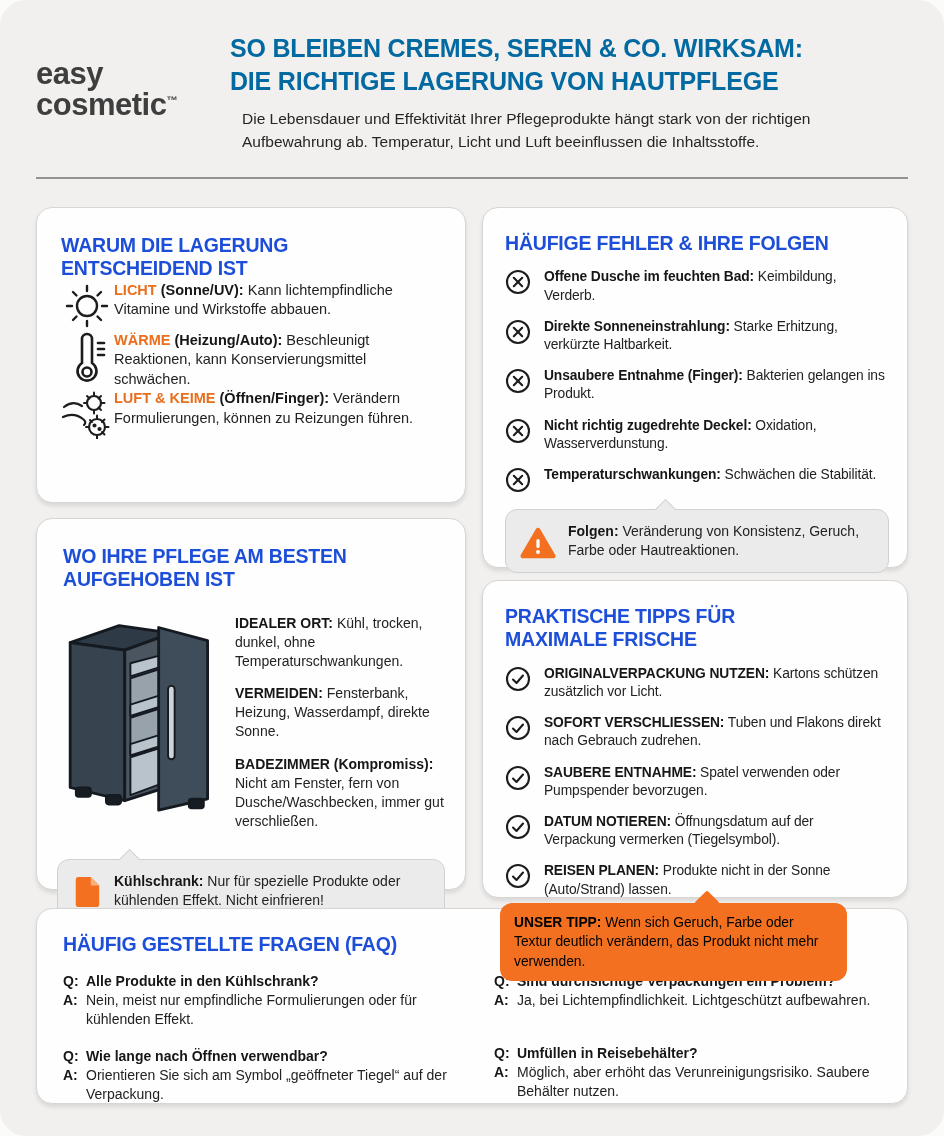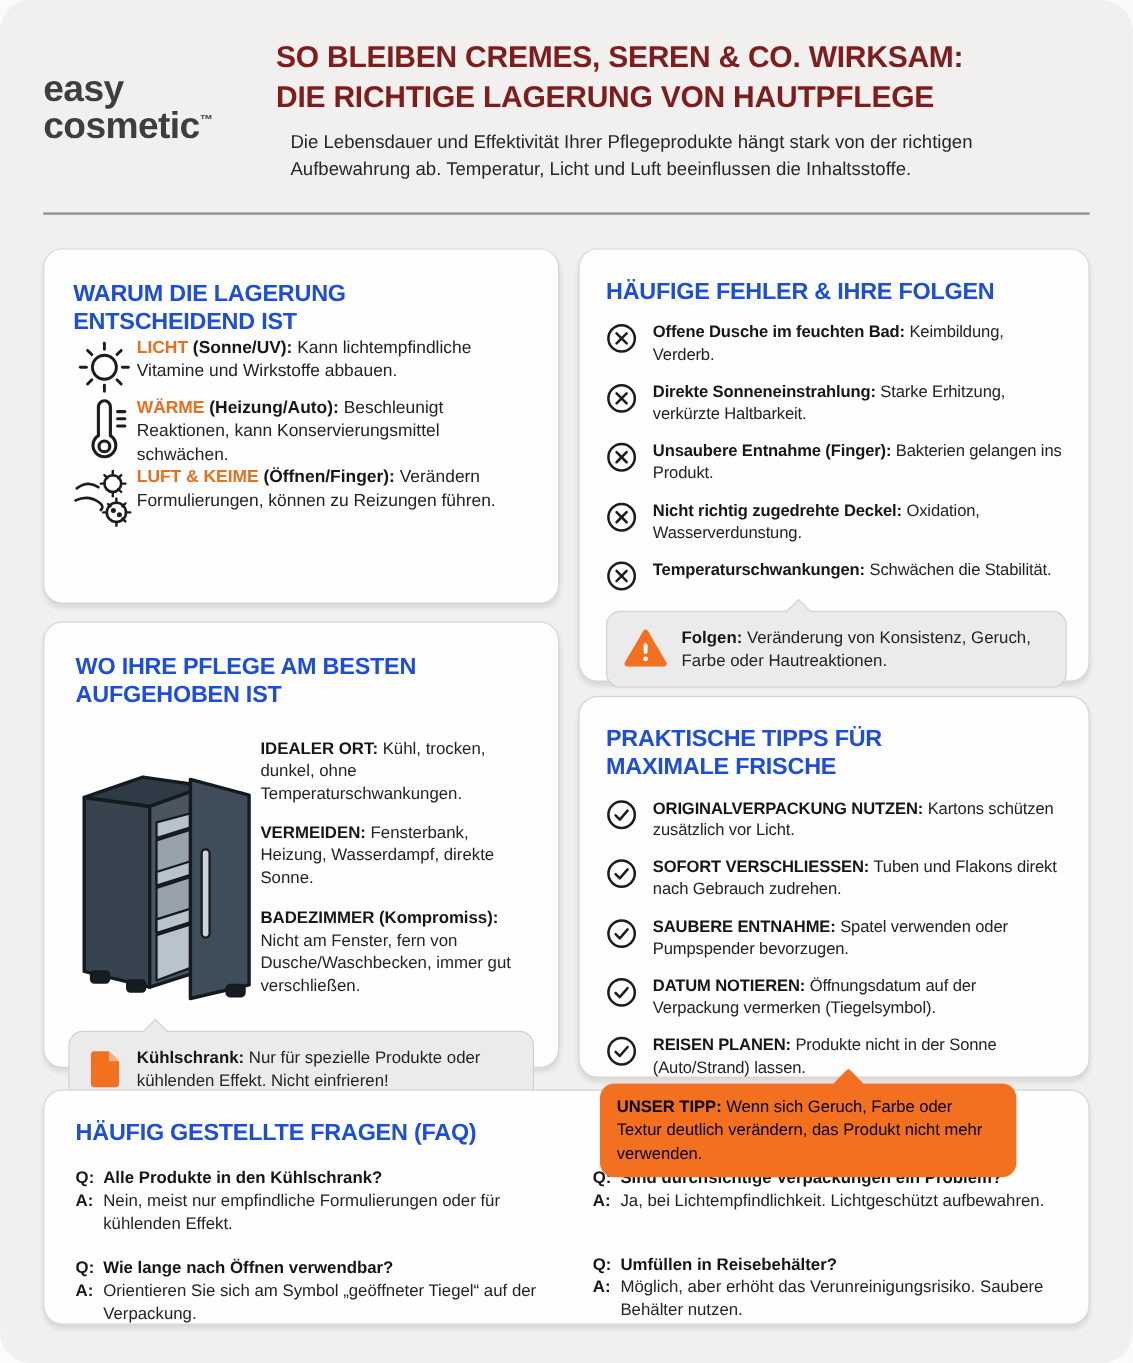--- a/index.html
+++ b/index.html
@@ -7,46 +7,46 @@
   .poster {
     position:relative; width:944px; height:1136px; margin:0 auto;
     background:#f1f0ee; border-radius:26px; overflow:hidden;
     color:#1c1c1c;
   }
   
   .logo { position:absolute; left:36px; top:58px; font-weight:800; font-size:31px;
           line-height:1.0; color:#3e3e3e; letter-spacing:-0.5px; }
   .logo sup { font-size:11px; font-weight:700; vertical-align:super; }
   .title-block { position:absolute; left:230px; top:32px; width:682px; }
-  .page-title { font-weight:800; font-size:25px; line-height:1.3; color:#7f1d1d; letter-spacing:-0.2px; }
+  .page-title { font-weight:800; font-size:25px; line-height:1.3; color:#0369a1; letter-spacing:-0.2px; }
   .page-subtitle { margin-top:10px; font-size:15.5px; line-height:1.5; color:#262626; width:660px;margin-left:12px; }
   .divider { position:absolute; left:36px; right:36px; top:177px; height:2px; background:#939393; }
   
   .card { position:absolute; background:#fefefe; border:1px solid #d7d6d4;
           border-radius:16px; box-shadow:0 3px 4px rgba(0,0,0,0.10); }
   .card-title { font-weight:800; font-size:19.5px; line-height:1.2; color:#1d4ed8; letter-spacing:-0.2px; }
   .card-why { left:36px; top:207px; width:430px; height:296px; padding:26px 24px; }
   .card-storage { left:36px; top:518px; width:430px; height:372px; padding:26px 20px 20px 20px; }
   .card-mistakes { left:482px; top:207px; width:426px; height:361px; padding:24px 18px 18px 22px; }
   .card-tips { left:482px; top:580px; width:426px; height:318px; padding:24px 18px 18px 22px; }
   .card-faq { left:36px; top:908px; width:872px; height:196px; padding:24px 26px; }
   
   .why-item { display:flex; gap:1px; align-items:flex-start; }
   .why-item .big-icon { flex:0 0 52px; display:flex; justify-content:center; }
   .why-text { font-size:14.5px; line-height:1.35; color:#222; }
   .hl { color:#e96f1e; font-weight:800; }
   .b  { font-weight:800; color:#161616; }
   
-  .storage-body { display:flex; margin-top:16px;align-items:flex-end; }
+  .storage-body { display:flex; gap:18px; margin-top:16px; }
   .fridge { flex:0 0 160px; }
   .storage-texts { flex:1; padding-top:6px; }
   .storage-item { font-size:14px; line-height:1.35; margin-bottom:14px; color:#222; }
   
   .bubble { position:relative; background:#ebebeb; border:1px solid #d2d1cf; border-radius:12px;
-            display:flex; gap:12px; align-items:center; padding:12px 14px; }
+            display:flex; gap:12px; align-items:flex-end; padding:12px 14px; }
   .bubble .tail { position:absolute; top:-8px; width:15px; height:15px; background:#ebebeb;
                   border-left:1px solid #d2d1cf; border-top:1px solid #d2d1cf; transform:rotate(45deg); }
   .bubble-text { font-size:14px; line-height:1.35; color:#222; }
   .note-storage { margin-top:14px; }
   .note-storage .tail { left:64px; }
   .note-mistakes { margin-top:16px; }
   .note-mistakes .tail { left:152px; }
   
   .li-row { display:flex; gap:13px; margin-top:13px; align-items:flex-start; }
   .li-row .li-icon { flex:0 0 26px; margin-top:1px; }

